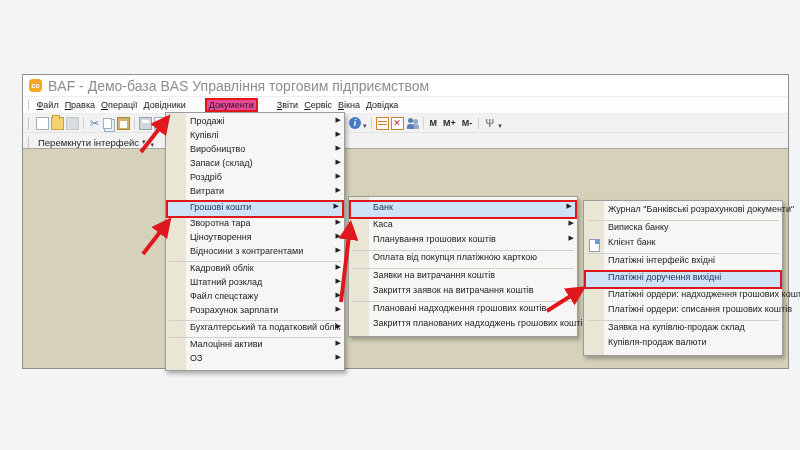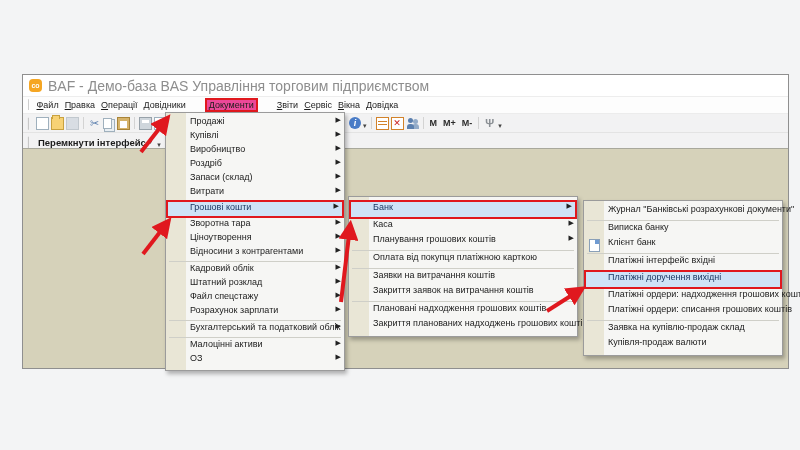--- a/index.html
+++ b/index.html
@@ -38,21 +38,21 @@
   .i-info{background:#4a7cc7;color:#fff;border-radius:50%;font-size:9px;font-style:italic;font-weight:bold;width:12px;height:12px;}
   .i-table{background:#fff;border:1px solid #d2822a;}
   .i-table::after{content:"";position:absolute;left:1px;top:3px;right:1px;height:1px;background:#d2822a;box-shadow:0 3px 0 #d2822a;}
   .i-calx{background:#fff;border:1px solid #d2822a;color:#cc2222;font-size:9px;font-weight:bold;}
   .i-users::before{content:"";position:absolute;left:2px;top:1px;width:5px;height:5px;border-radius:50%;background:#5b7fae;box-shadow:5px 1px 0 #93abc8;}
   .i-users::after{content:"";position:absolute;left:1px;bottom:1px;width:7px;height:5px;border-radius:3px 3px 0 0;background:#5b7fae;box-shadow:5px 0 0 #93abc8;}
   .i-service{color:#8a8f94;font-size:11px;font-weight:bold;}
   .caret{font-size:7px;color:#444;margin:0 1px;align-self:flex-end;padding-bottom:2px;}
   .mem-btn{font-size:9px;color:#2b2b2b;padding:0 3px;font-weight:bold;}
   .tb-right{position:absolute;left:325px;top:0;height:18px;display:flex;align-items:center;}
-  .switcher{display:flex;align-items:center;font-size:9.5px;color:#1c1c1c;padding:1px 3px;font-weight:bold;}
+  .switcher{display:flex;align-items:center;font-size:9.5px;color:#1c1c1c;padding:1px 3px;}
   .switcher .caret{margin-left:3px;}
 
   .mainarea{position:absolute;left:0;top:73px;right:0;bottom:0;background:#d6d2ba;border-top:1px solid #a8a89c;}
 
   
   .menu{position:absolute;background:#f6f6f4 linear-gradient(to right,#e9e6d6 0,#e9e6d6 20px,#f6f6f4 20px);border:1px solid #9b9b9b;box-shadow:2px 3px 4px rgba(0,0,0,.28);box-sizing:border-box;padding:3px 0;z-index:5;}
   .menu-item{position:relative;display:flex;align-items:flex-start;padding:0 14px 0 24px;color:#1b1b1b;white-space:nowrap;cursor:default;}
   .menu-item .sub-arrow{position:absolute;right:3px;font-size:7px;color:#222;}
   .menu-item.hl{background:#cfe3f7;border:2px solid #e0181e;color:#17325e;padding-left:22px;}
   .menu-sep{height:1px;background:#cfcfc8;margin:1px 3px;}
@@ -144,25 +144,25 @@
       </div>
     <div class="menu-item">
         <span>Купівлі</span>
         <span class="sub-arrow">▶</span>
       </div>
     <div class="menu-item">
         <span>Виробництво</span>
         <span class="sub-arrow">▶</span>
       </div>
     <div class="menu-item">
+        <span>Запаси (склад)</span>
+        <span class="sub-arrow">▶</span>
+      </div>
+    <div class="menu-item">
         <span>Роздріб</span>
-        <span class="sub-arrow">▶</span>
-      </div>
-    <div class="menu-item">
-        <span>Запаси (склад)</span>
         <span class="sub-arrow">▶</span>
       </div>
     <div class="menu-item">
         <span>Витрати</span>
         <span class="sub-arrow">▶</span>
       </div>
     <div class="menu-item hl">
         <span>Грошові кошти</span>
         <span class="sub-arrow">▶</span>
       </div>

